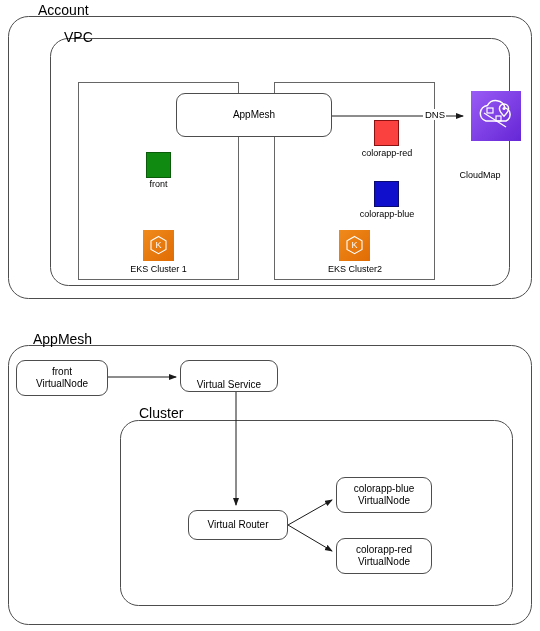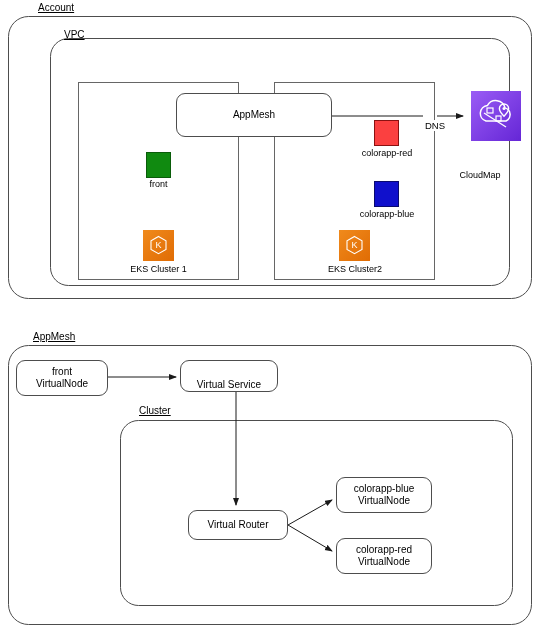--- a/index.html
+++ b/index.html
@@ -28,24 +28,23 @@
     box-sizing: border-box;
     display: flex;
     align-items: center;
     justify-content: center;
     text-align: center;
     color: #000000;
     line-height: 1.18;
   }
   .grp-label {
     position: absolute;
-    font-size: 10px;
+    font-size: 14px;
     color: #000000;
     white-space: nowrap;
-    text-decoration: underline;
   }
   .rbox {
     border: 1px solid #4d4d4d;
     border-radius: 9px;
     background: #ffffff;
     font-size: 10px;
   }
   .swatch {
     position: absolute;
     box-sizing: border-box;
@@ -61,21 +60,20 @@
     position: absolute;
     box-sizing: border-box;
   }
   .edge-label {
     position: absolute;
     font-size: 9.5px;
     background: #ffffff;
     padding: 0 1px;
     color: #000000;
     white-space: nowrap;
-    margin-top: 11px;
   }
   .two-line {
     flex-direction: column;
   }
 </style>
 </head>
 <body>
 
 <div id="canvas">
 

